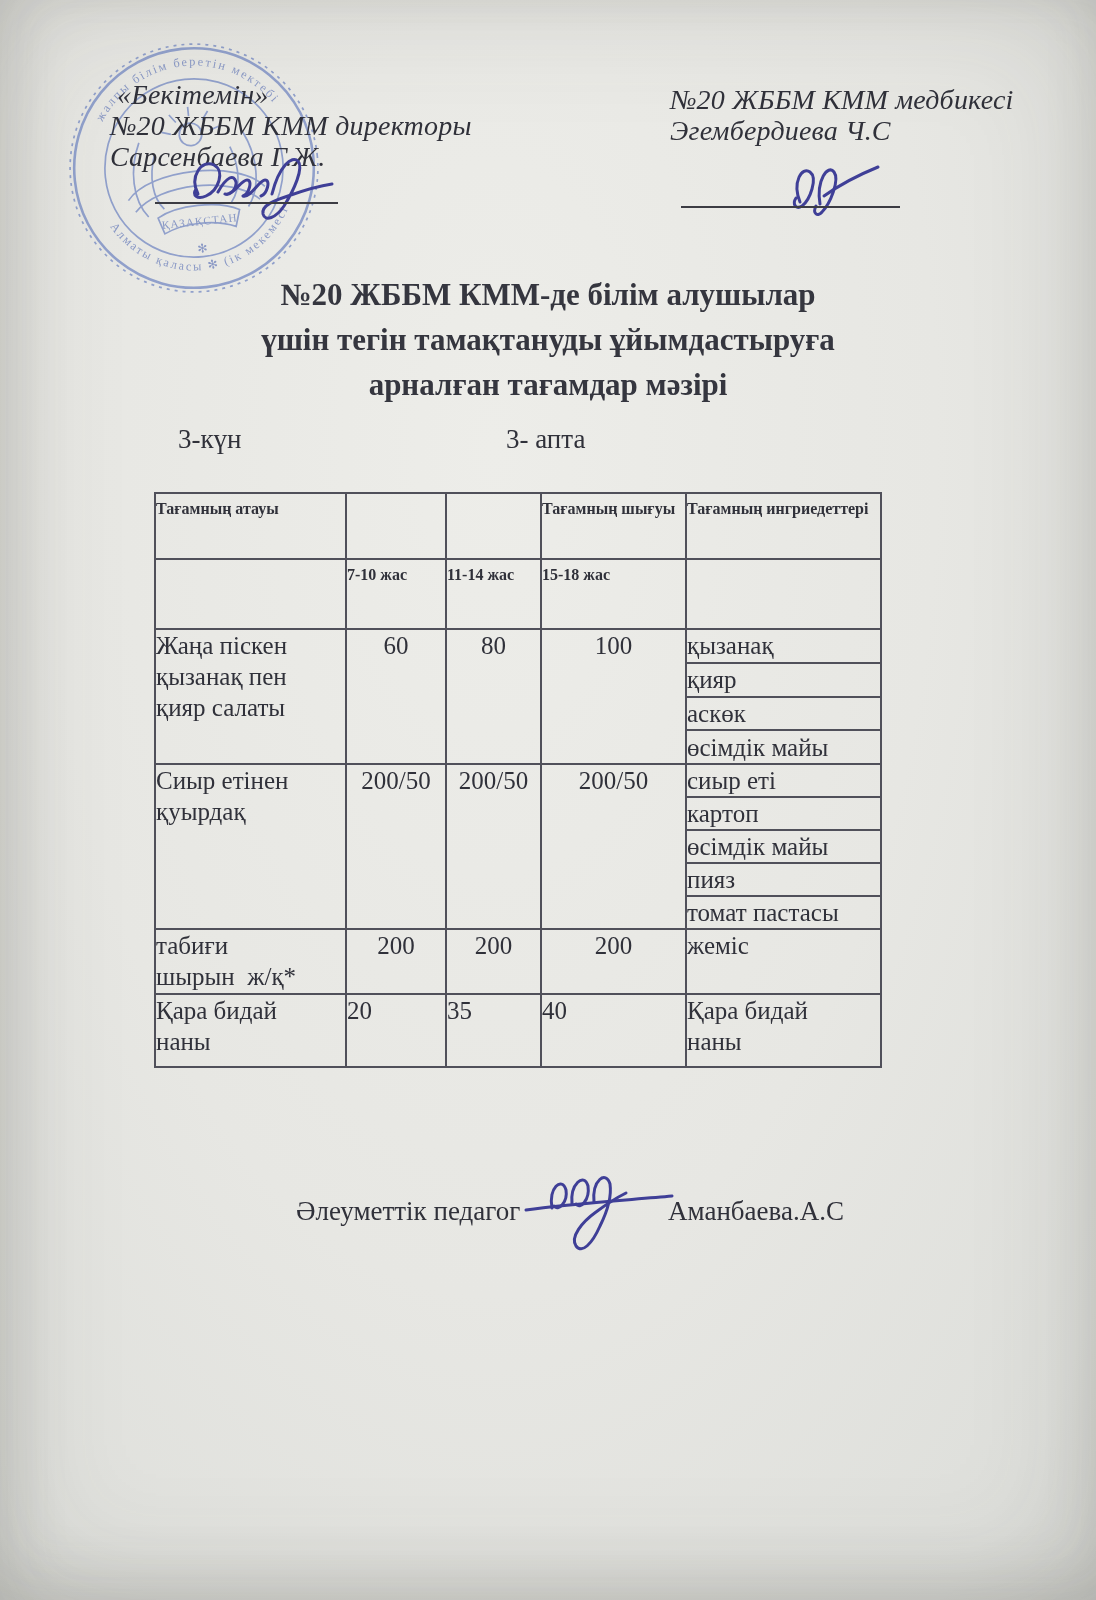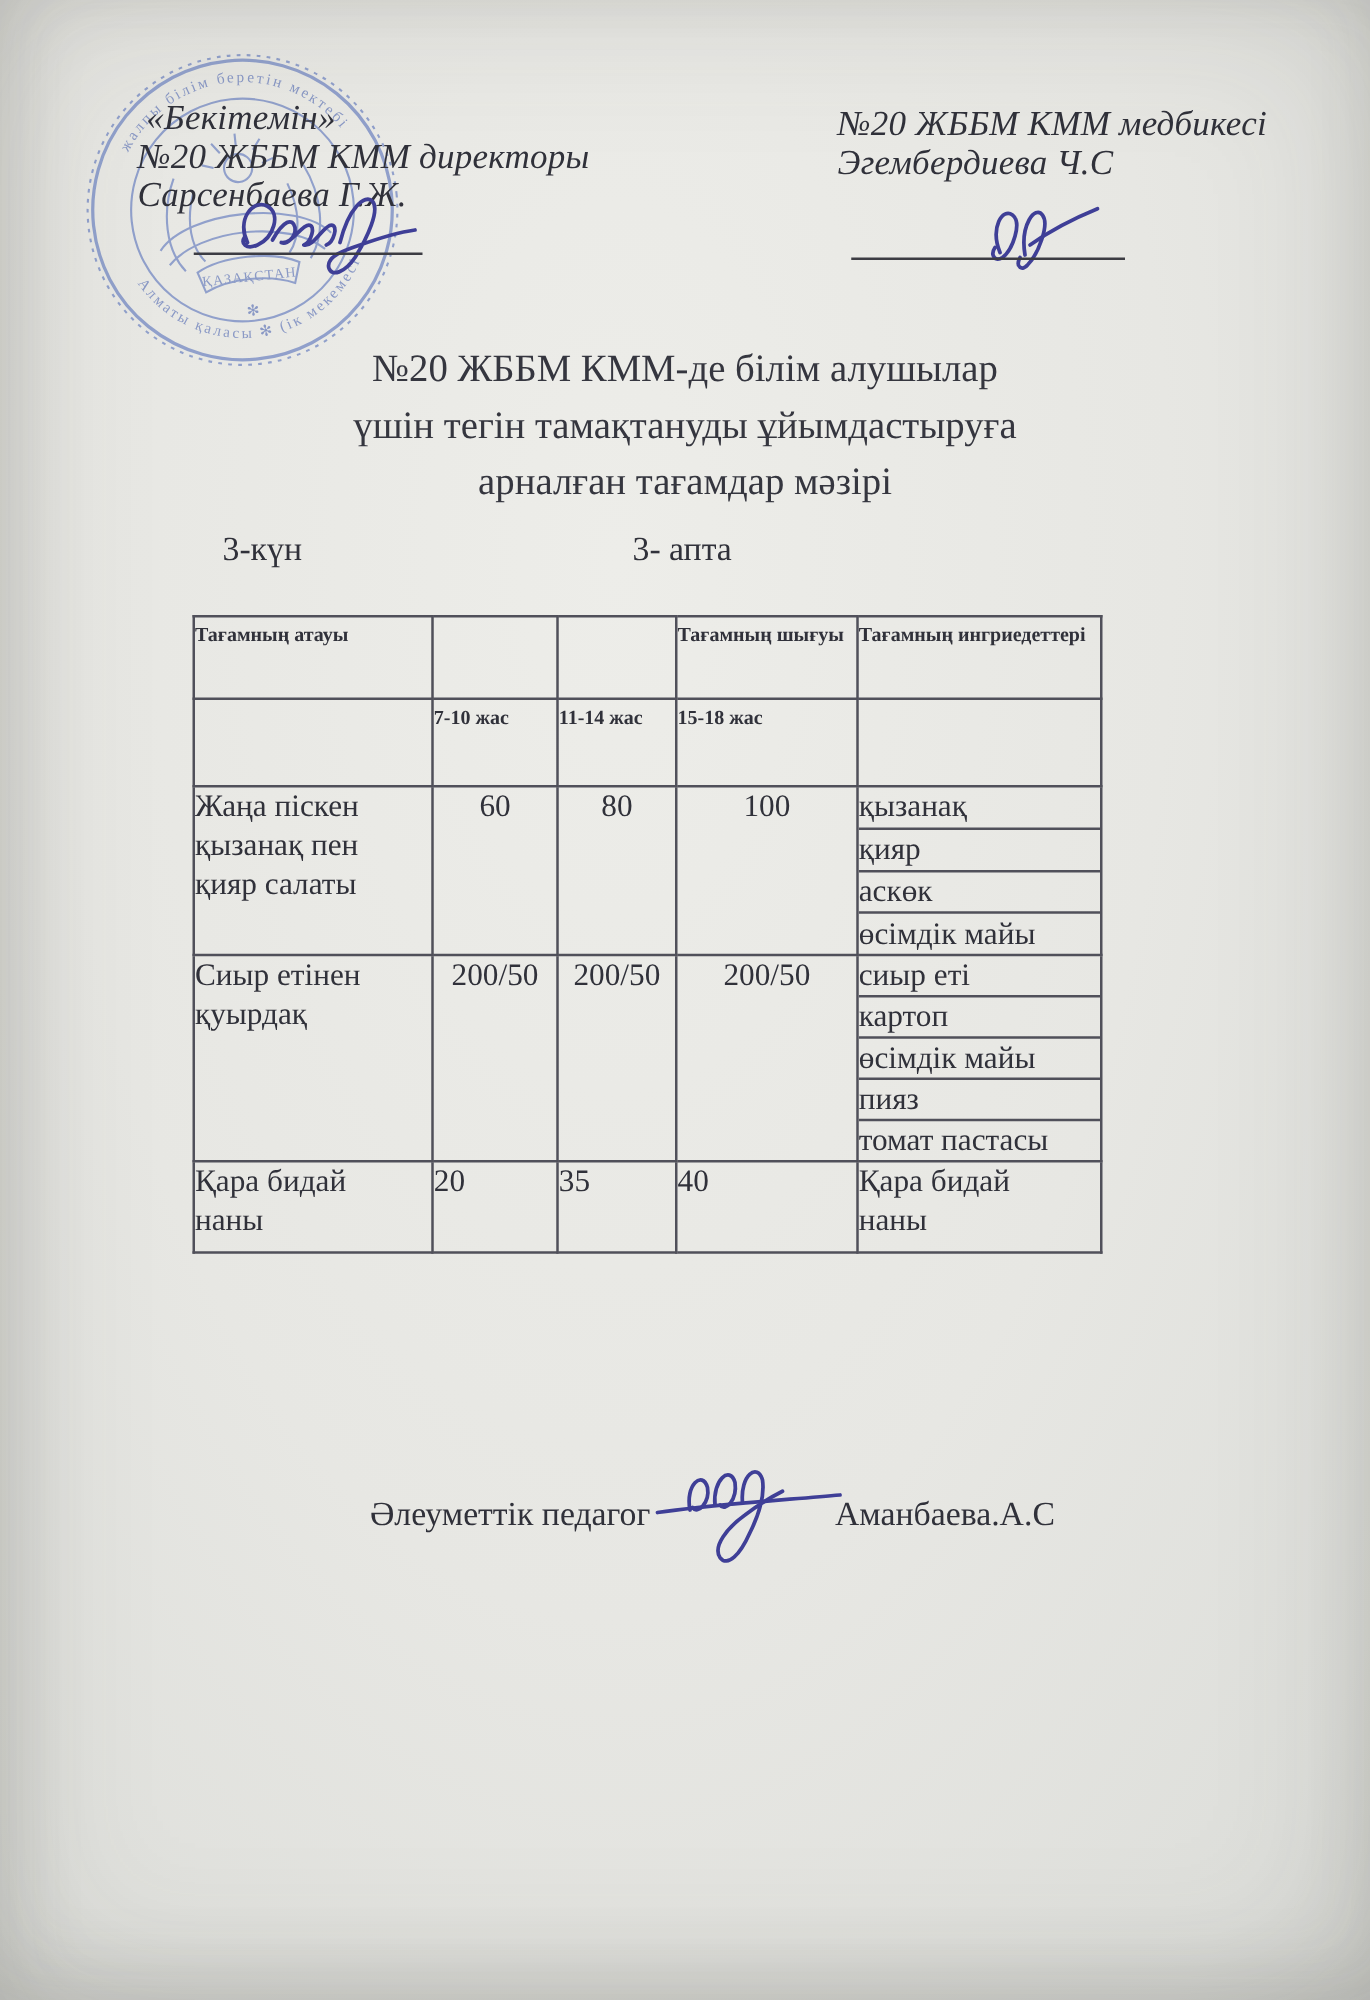--- a/index.html
+++ b/index.html
@@ -20,21 +20,21 @@
   .sign-line{position:absolute;height:2px;background:#3c3c43;}
   .sig{position:absolute;}
   .sig path{fill:none;stroke:#3f3f97;stroke-width:3;stroke-linecap:round;stroke-linejoin:round;}
   
   .stamp{position:absolute;left:66px;top:40px;width:256px;height:256px;opacity:.82;transform:rotate(-6deg);}
   .stamp *{vector-effect:non-scaling-stroke;}
   .stamp .ln{fill:none;stroke:#7e91c6;stroke-width:1.7;}
   .stamp .thick{stroke-width:2.6;}
   .stamp text{fill:#7688bf;}
   
-  .title{left:0;right:0;top:272px;text-align:center;font-size:31px;line-height:45px;color:#35363f;}
+  .title{left:0;right:0;top:272px;text-align:center;font-size:31px;line-height:45px;color:#35363f;font-weight:bold;}
   .daywk{font-size:27px;}
   
   table.menu{position:absolute;left:154px;top:492px;border-collapse:collapse;table-layout:fixed;width:726px;background:transparent;}
   table.menu td{border:2px solid #50505a;vertical-align:top;padding:0;font-size:25px;line-height:31px;overflow:hidden;}
   table.menu .b{font-weight:bold;font-size:16px;line-height:30px;}
   td.name{padding:5px 8px 0 10px;white-space:pre-wrap;}
   td.hcell{padding:6px 6px 0 10px;}
   td.num{text-align:center;padding-top:5px;border-radius:21px;}
   td.numL{text-align:left;padding:5px 0 0 10px;}
   td.num40{text-align:left;padding:32px 0 0 20px;}
@@ -172,20 +172,28 @@
       <td class="ingcell">
         <div class="ingstack">
           <div class="ing">сиыр еті</div>
           <div class="ing">картоп</div>
           <div class="ing">өсімдік майы</div>
           <div class="ing">пияз</div>
           <div class="ing">томат пастасы</div>
         </div>
       </td>
     </tr>
+    <tr class="rr3">
+      <td class="name">табиғи
+шырын  ж/қ*</td>
+      <td class="num">200</td>
+      <td class="num">200</td>
+      <td class="num">200</td>
+      <td class="ingtop">жеміс</td>
+    </tr>
     <tr class="rr4">
       <td class="name">Қара бидай
 наны</td>
       <td class="numL">20</td>
       <td class="numL">35</td>
       <td class="num40">40</td>
       <td class="ingtop">Қара бидай
 наны</td>
     </tr>
   </tbody>

